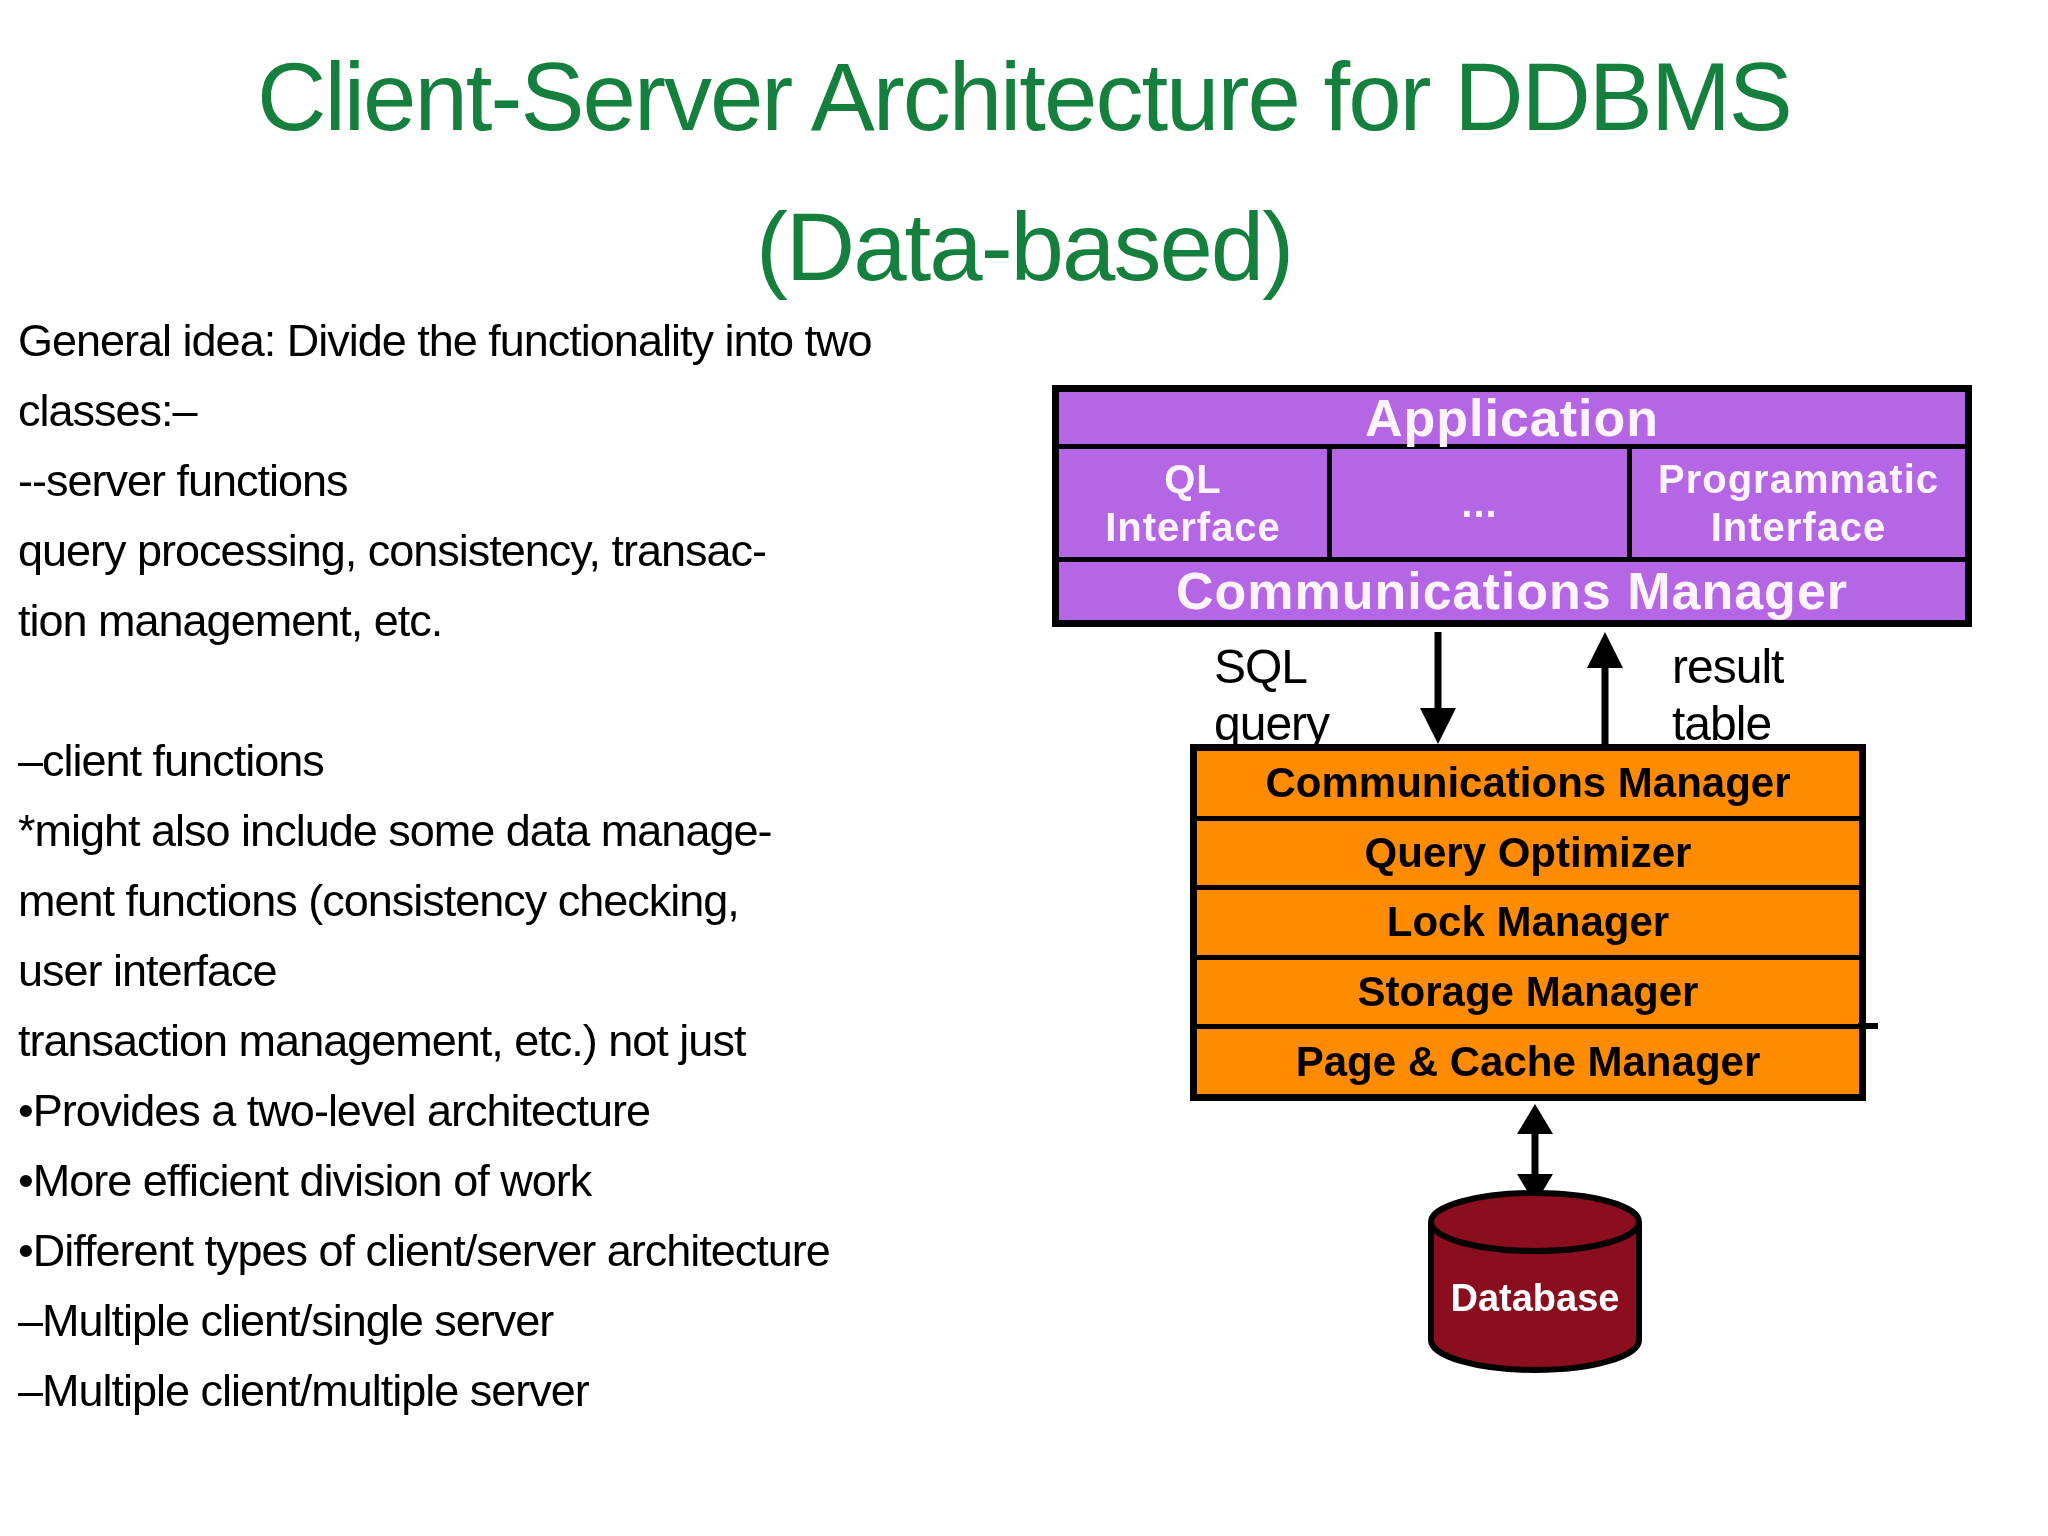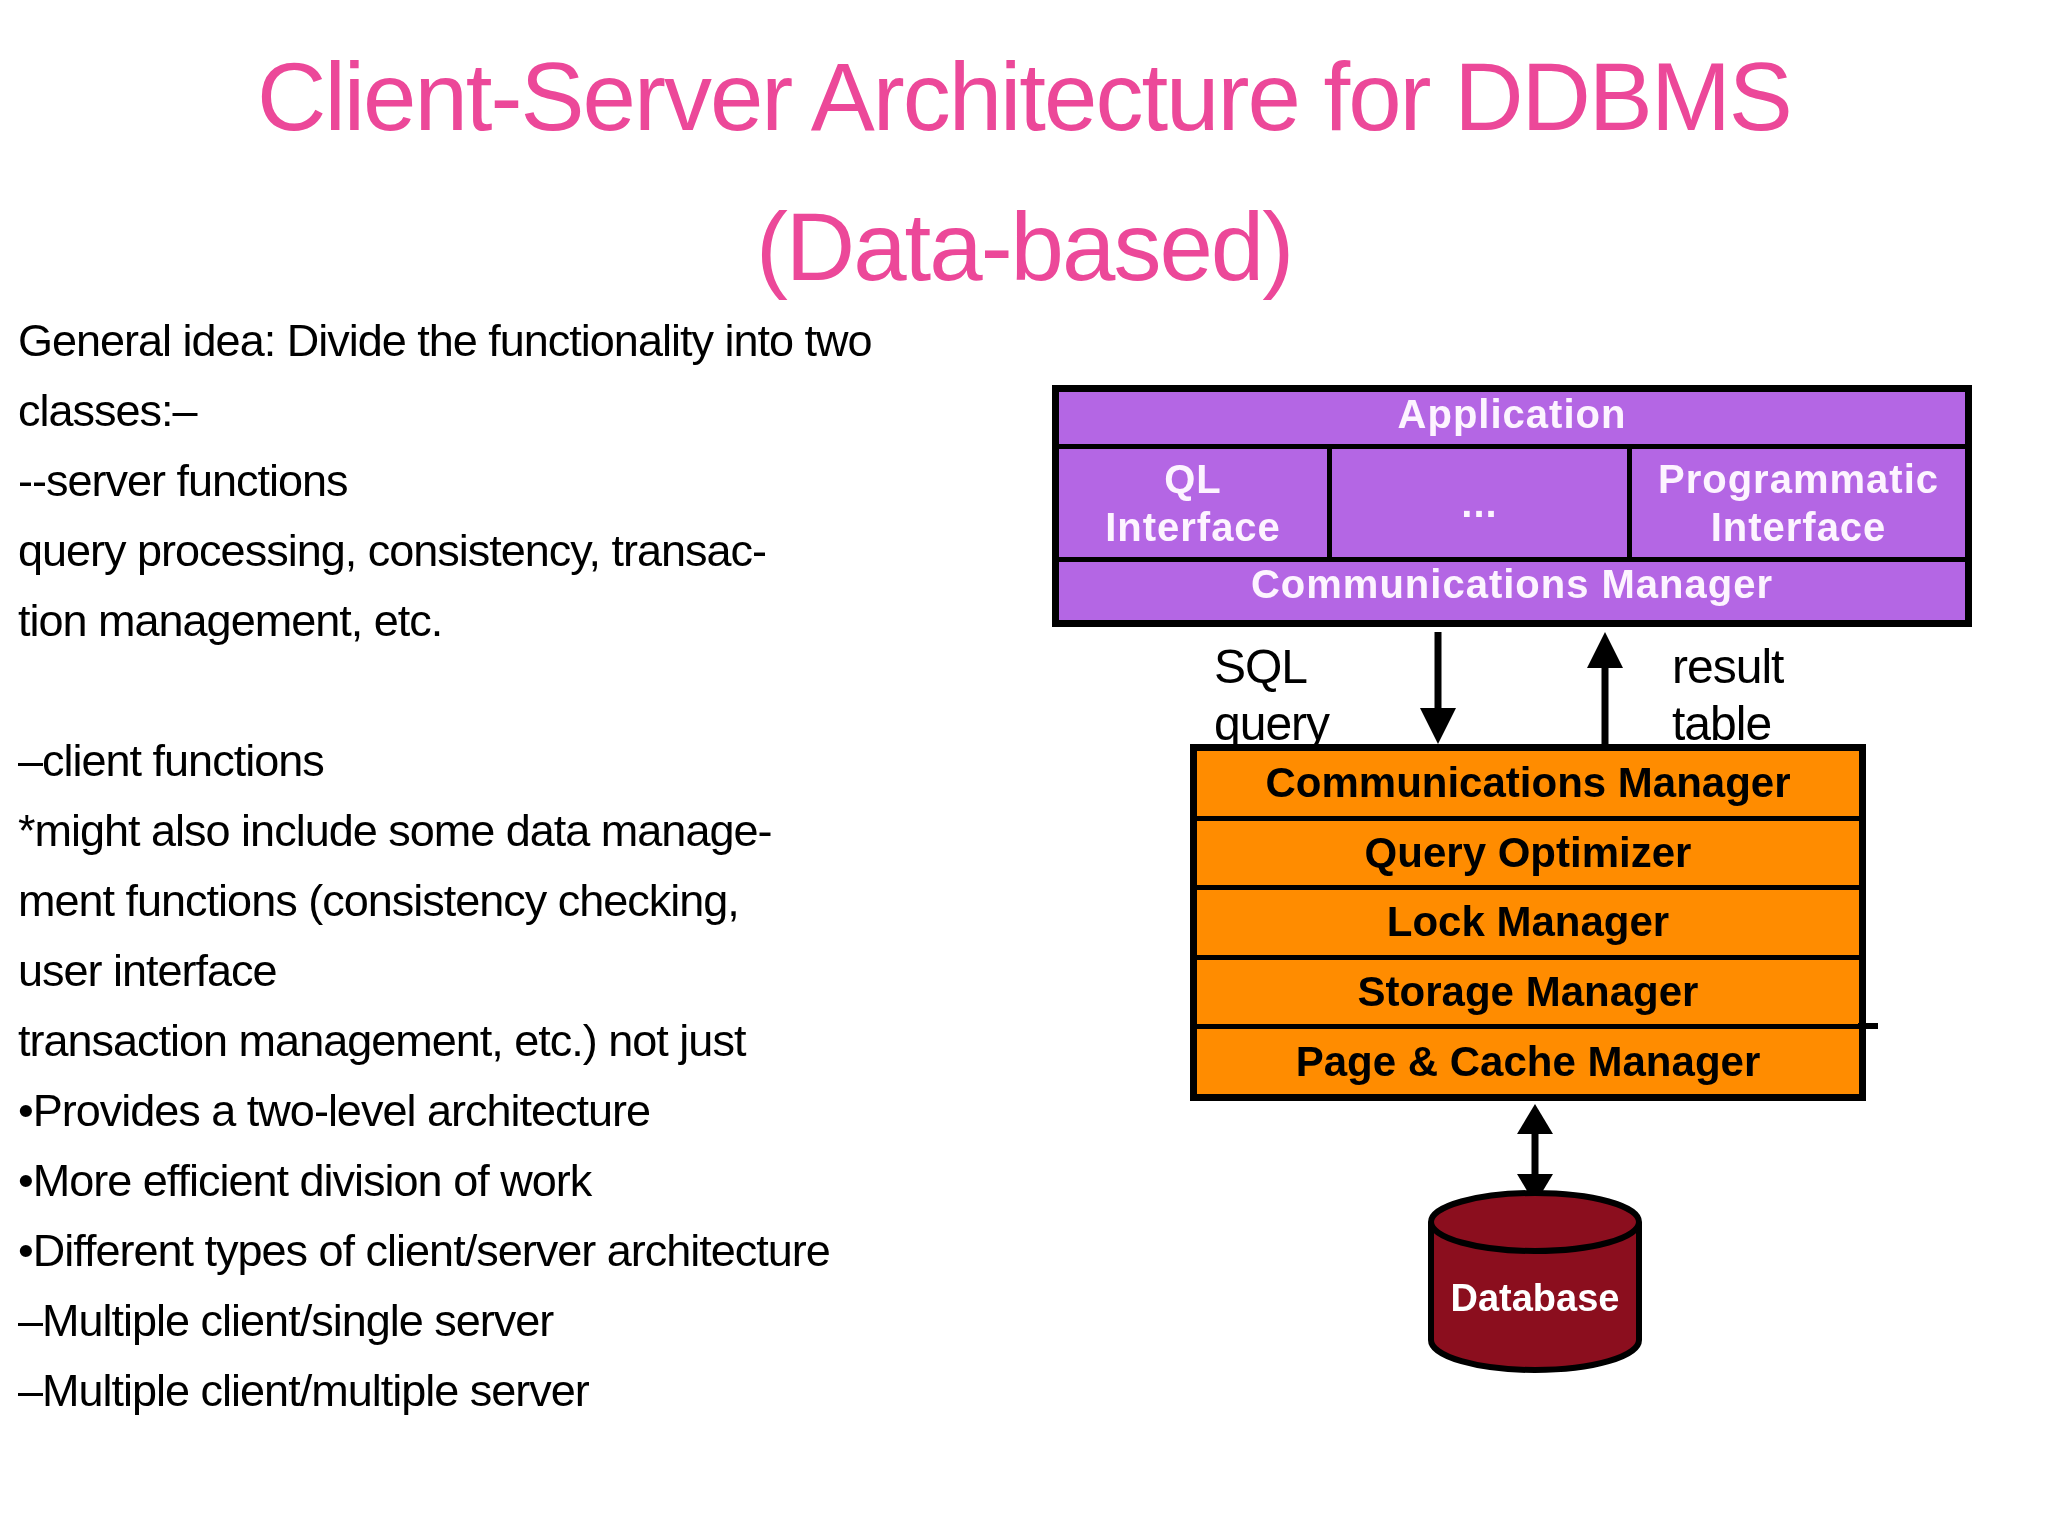--- a/index.html
+++ b/index.html
@@ -4,33 +4,33 @@
 <style>
   html,body { margin:0; padding:0; background:#ffffff; }
   #page {
     position:relative; width:2048px; height:1536px; background:#ffffff;
     font-family:"Liberation Sans", sans-serif; color:#000; overflow:hidden;
   }
   
   #title {
     position:absolute; left:0; top:22px; width:2048px;
     text-align:center; font-size:96px; line-height:150px;
-    letter-spacing:-2px; color:#ec4899; font-weight:400;
+    letter-spacing:-2px; color:#15803d; font-weight:400;
   }
   
   #bodytext {
     position:absolute; left:18px; top:306px; width:1042px; height:1200px;
     overflow:hidden; font-size:45px; letter-spacing:-1px; color:#000;
   }
   .bline { height:70px; line-height:70px; white-space:nowrap; }
   
   .diag-box { position:absolute; box-sizing:border-box; border:7px solid #000; display:flex; flex-direction:column; }
   #client-box { left:1052px; top:385px; width:920px; height:242px; }
-  .cb-row { display:flex; justify-content:center;
-            color:#fdf4ff; font-weight:bold; font-size:40px; letter-spacing:1px; }
+  .cb-row { display:flex; align-items:center; justify-content:center;
+            color:#fdf4ff; font-weight:bold; font-size:52px; letter-spacing:1px; }
   #cb-app { height:52px; border-bottom:5px solid #000; }
   #cb-mid { flex:1; display:flex; }
   .cb-cell { display:flex; flex-direction:column; align-items:center; justify-content:center;
              color:#fdf4ff; font-weight:bold; font-size:40px; line-height:48px; letter-spacing:1px; box-sizing:border-box; }
   .cb-cell.c1 { width:268px;border-radius:29px; }
   .cb-cell.c2 { width:305px; border-left:5px solid #000; border-right:5px solid #000; }
   .cb-cell.c3 { flex:1;border-radius:11px; }
   #cb-comms { height:58px; border-top:5px solid #000; }
   #server-box { left:1190px; top:744px; width:676px; height:357px; }
   .sb-row { flex:1; display:flex; align-items:center; justify-content:center;

